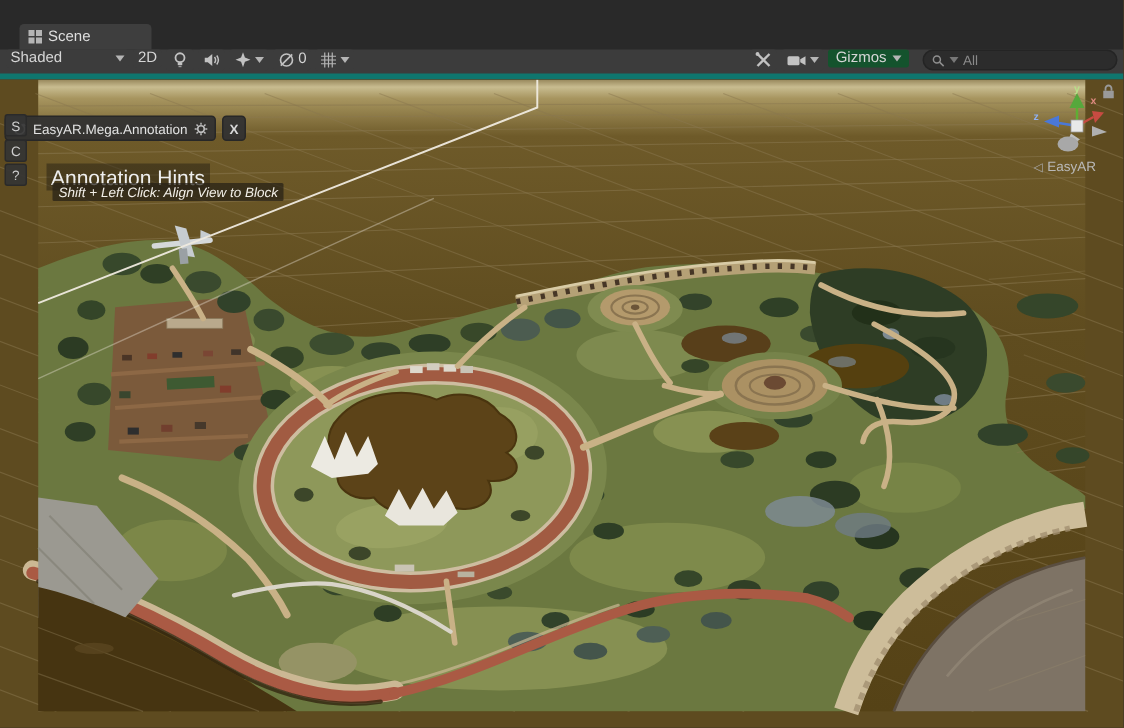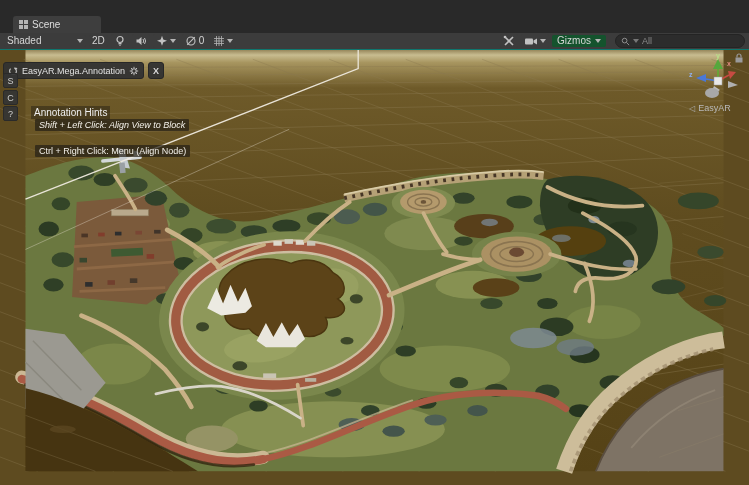--- a/index.html
+++ b/index.html
@@ -12,22 +12,22 @@
   .tabbar{height:33px;background:#292929;display:flex;align-items:flex-end;}
   .tab{margin-left:13px;height:17px;width:88px;background:#3e3e3e;
        border-radius:3px 3px 0 0;display:flex;align-items:center;gap:4px;
        padding:0 6px;box-sizing:border-box;}
   .tab-grid{width:9px;height:9px;display:grid;
             grid-template-columns:1fr 1fr;grid-template-rows:1fr 1fr;gap:1px;flex:0 0 auto;}
   .tab-grid span{background:#b5b5b5;}
   .tab-label{font-size:10px;color:#dedede;white-space:nowrap;}
 
   
-  .toolbar{height:16px;background:#3c3c3c;border-bottom:1px solid #0f766e;
-           display:flex;align-items:center;padding:0 4px;gap:3px;}
+  .toolbar{height:16px;background:#3c3c3c;border-bottom:4px solid #0f766e;
+           display:flex;align-items:flex-start;padding:0 4px;gap:3px;}
   .tb-text{font-size:10px;color:#d6d6d6;line-height:1;}
   .caret{width:0;height:0;border-left:3px solid transparent;border-right:3px solid transparent;
          border-top:4px solid #b5b5b5;display:inline-block;flex:0 0 auto;}
   .dd-shaded{width:76px;display:flex;align-items:center;justify-content:space-between;
              padding:1px 3px;border-radius:2px;background:#3c3c3c;cursor:default;}
   .tb-btn{display:flex;align-items:center;gap:2px;padding:1px 3px;border-radius:2px;
           background:#3c3c3c;cursor:default;}
   .tb-btn svg{display:block;}
   .tb-spacer{flex:1;}
   .tb-gizmos{background:#14532d;border-radius:2px;padding:1px 5px;display:flex;align-items:center;gap:4px;}
@@ -35,31 +35,31 @@
              display:flex;align-items:center;gap:3px;padding:0 5px;margin-left:6px;}
   .searchbox input{flex:1;min-width:0;background:transparent;border:none;outline:none;
                    font-size:9px;color:#bbb;font-family:"Liberation Sans",sans-serif;padding:0;}
   .searchbox input::placeholder{color:#8a8a8a;}
 
   
   .viewport{position:relative;width:749px;height:452px;background:#5e4b20;overflow:hidden;}
   .viewport > svg.scene{position:absolute;left:0;top:0;}
 
   
-  .easyar{position:absolute;left:3px;top:12px;display:flex;gap:4px;align-items:center;}
+  .easyar{position:absolute;left:3px;top:24px;display:flex;gap:4px;align-items:center;}
   .easyar-main{background:rgba(50,50,50,.95);border:1px solid #272727;border-radius:3px;
                height:15px;display:flex;align-items:center;gap:4px;padding:0 4px;}
   .easyar-title{font-size:9px;color:#e2e2e2;white-space:nowrap;}
   .easyar-x{background:rgba(50,50,50,.95);border:1px solid #272727;border-radius:3px;
             width:14px;height:15px;display:flex;align-items:center;justify-content:center;
             font-size:9px;color:#d8d8d8;font-weight:bold;}
   .side-btn{position:absolute;left:3px;width:13px;height:13px;border-radius:2px;
             background:rgba(52,52,52,.92);border:1px solid #2a2a2a;color:#cfcfcf;
             font-size:9px;display:flex;align-items:center;justify-content:center;}
-  .hints-title{position:absolute;left:31px;top:56px;font-size:10px;color:#efefef;
+  .hints-title{position:absolute;left:31px;top:56px;font-size:14px;color:#efefef;
                background:rgba(30,26,18,.45);padding:1px 3px;white-space:nowrap;}
   .hint-line{position:absolute;left:35px;font-size:9px;color:#f2efe8;
              background:rgba(38,32,22,.72);padding:1px 4px;white-space:nowrap;border-radius:1px;}
 
   
   .gizmo{position:absolute;left:684px;top:2px;}
   .persp{position:absolute;left:689px;top:53px;font-size:9px;color:#b9b9b9;
          display:flex;gap:3px;align-items:center;}
   .persp .arr{font-size:8px;color:#a8a8a8;}
   .mini-lock{position:absolute;left:734px;top:3px;}
@@ -452,21 +452,20 @@
       </div>
       <div class="easyar-x">X</div>
     </div>
 
     <div class="side-btn" style="top:23px;">S</div>
     <div class="side-btn" style="top:40px;">C</div>
     <div class="side-btn" style="top:56px;">?</div>
 
     <div class="hints-title">Annotation Hints</div>
     <div class="hint-line" style="top:69px;font-style:italic;">Shift + Left Click: Align View to Block</div>
-    <div class="hint-line" style="top:95px;">Ctrl + Right Click: Menu (Align Node)</div>
 
     <svg class="gizmo" width="64" height="52" viewBox="0 0 64 52">
       <line x1="34" y1="29" x2="34" y2="17" stroke="#5fae34" stroke-width="1.6"></line>
       <polygon points="29,17 39,17 34,7" fill="#56a83c"></polygon>
       <text x="32" y="6" font-size="7" fill="#b9e08a" font-weight="bold">y</text>
       <line x1="34" y1="29" x2="45" y2="23" stroke="#c74b42" stroke-width="1.6"></line>
       <polygon points="44,19 46,27 52,20" fill="#c74b42"></polygon>
       <text x="43" y="14" font-size="7" fill="#e08a80" font-weight="bold">x</text>
       <line x1="34" y1="29" x2="22" y2="27" stroke="#4a78d8" stroke-width="1.6"></line>
       <polygon points="22,22 22,30 12,26" fill="#4a78d8"></polygon>

